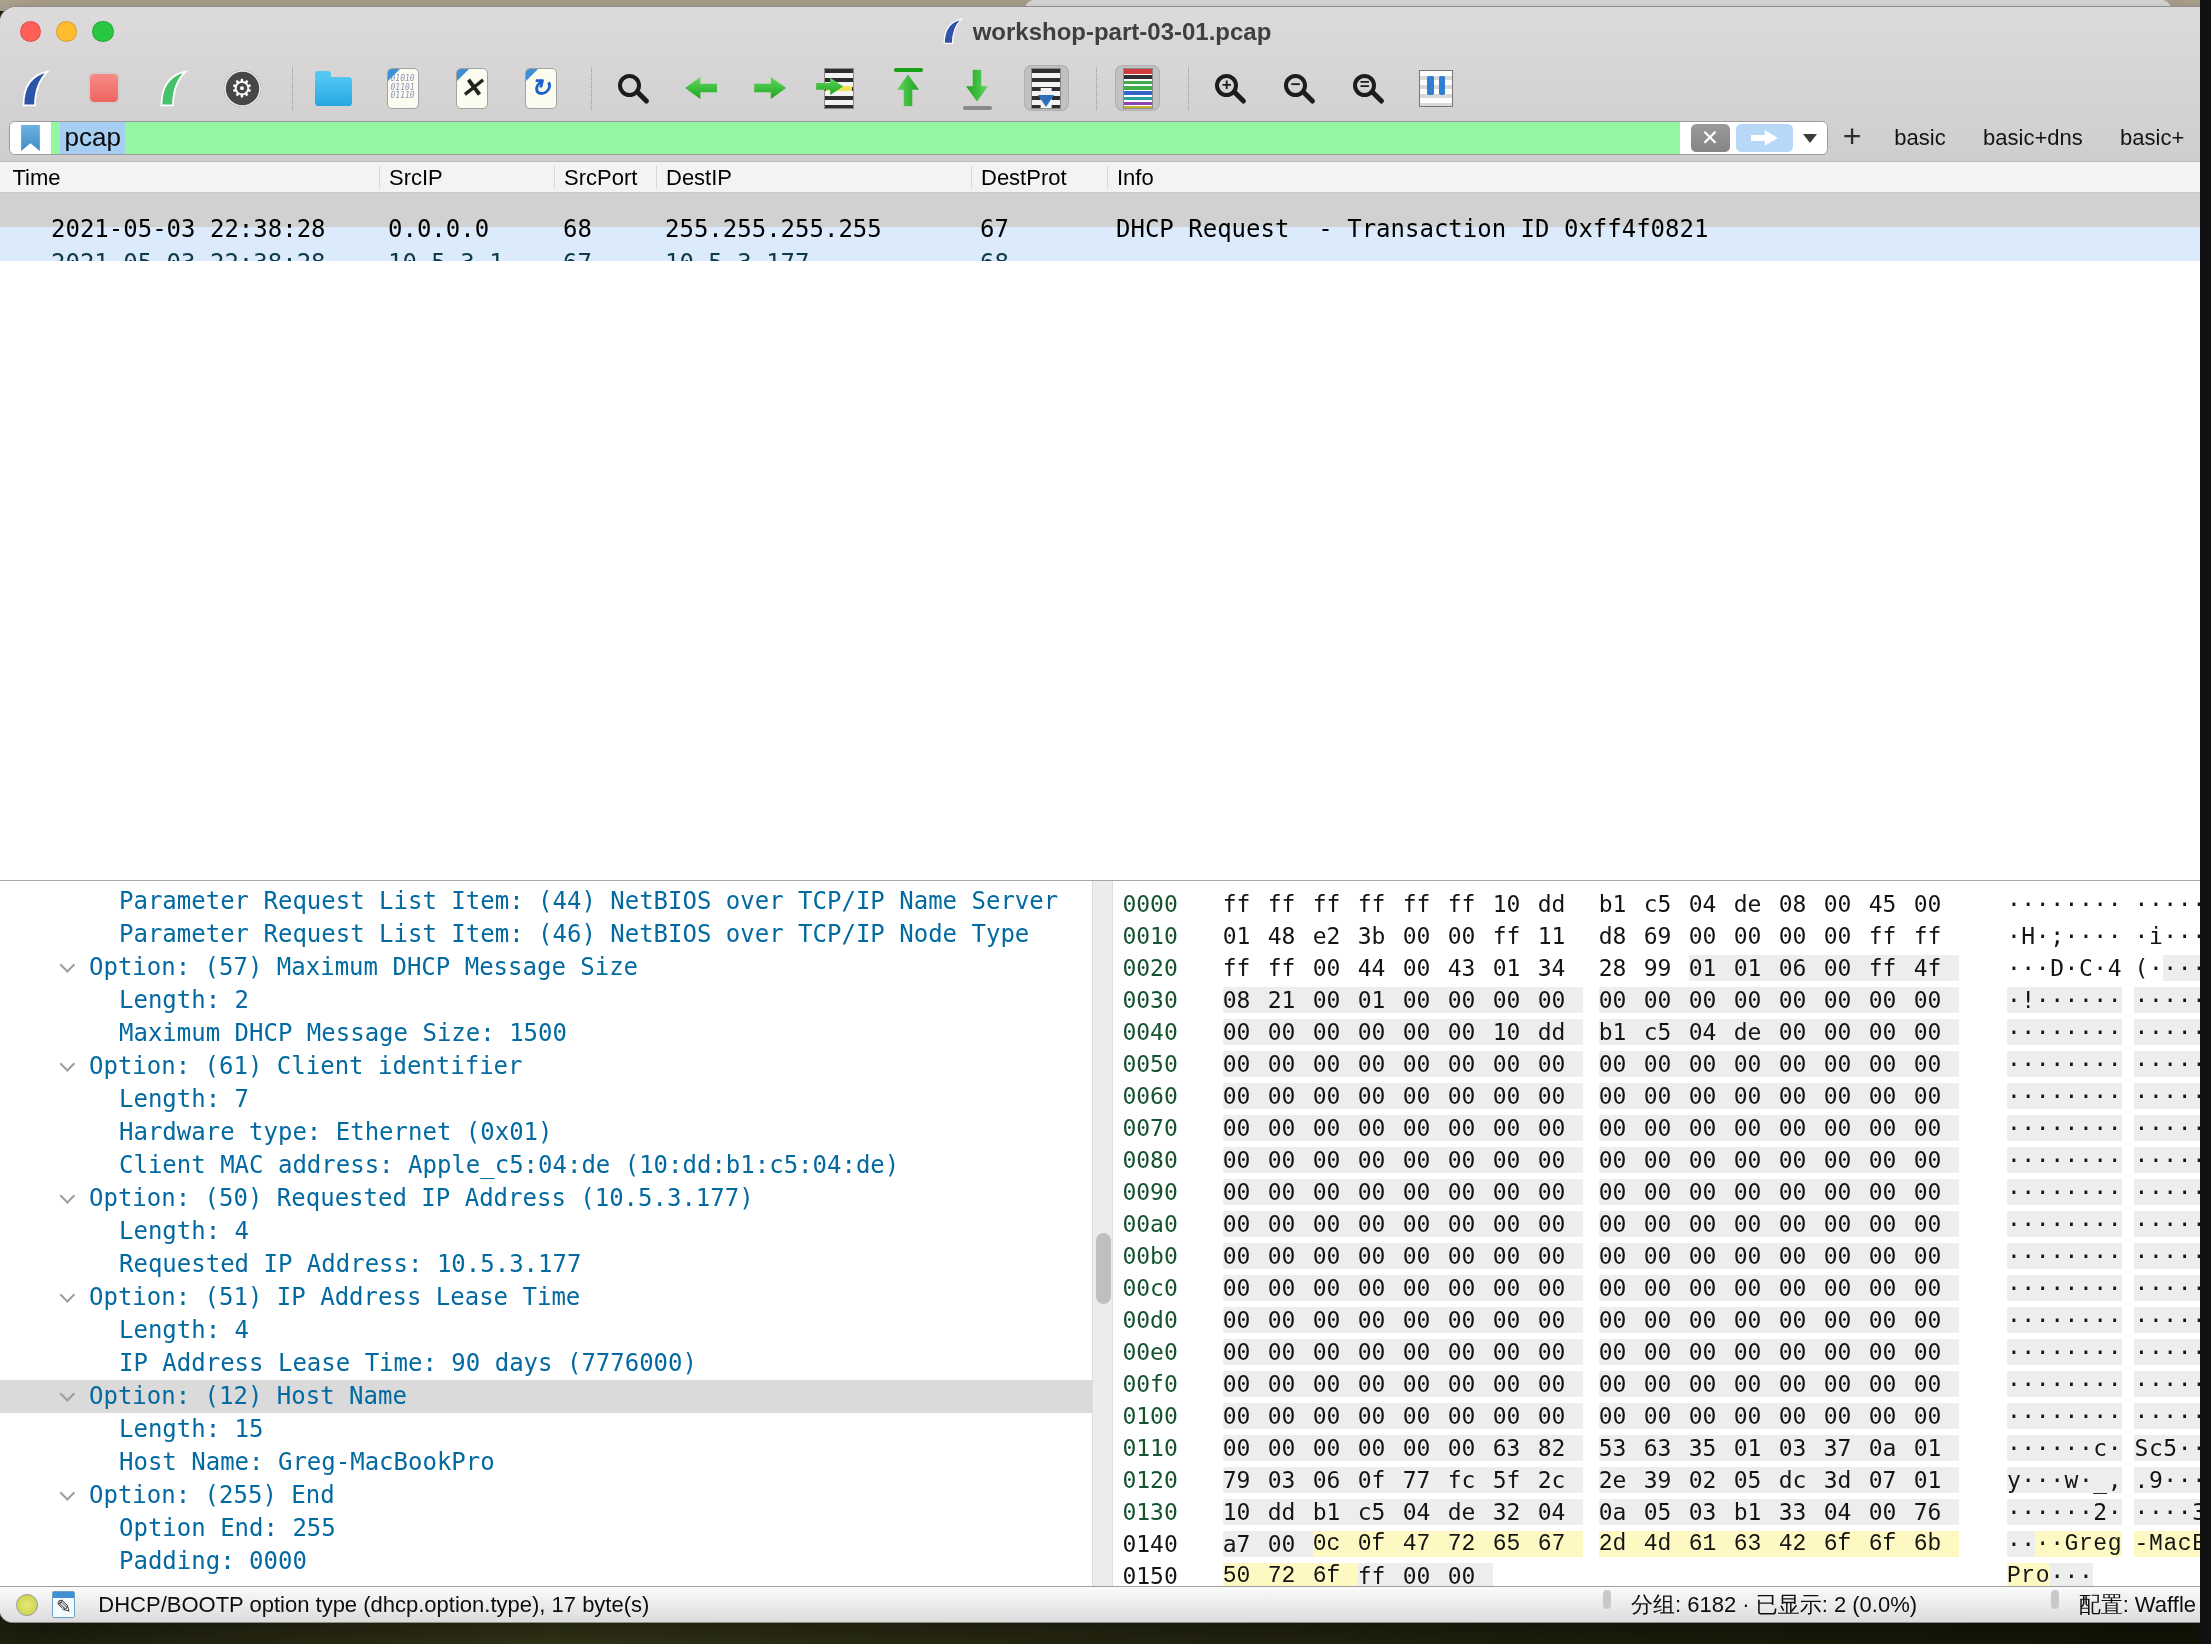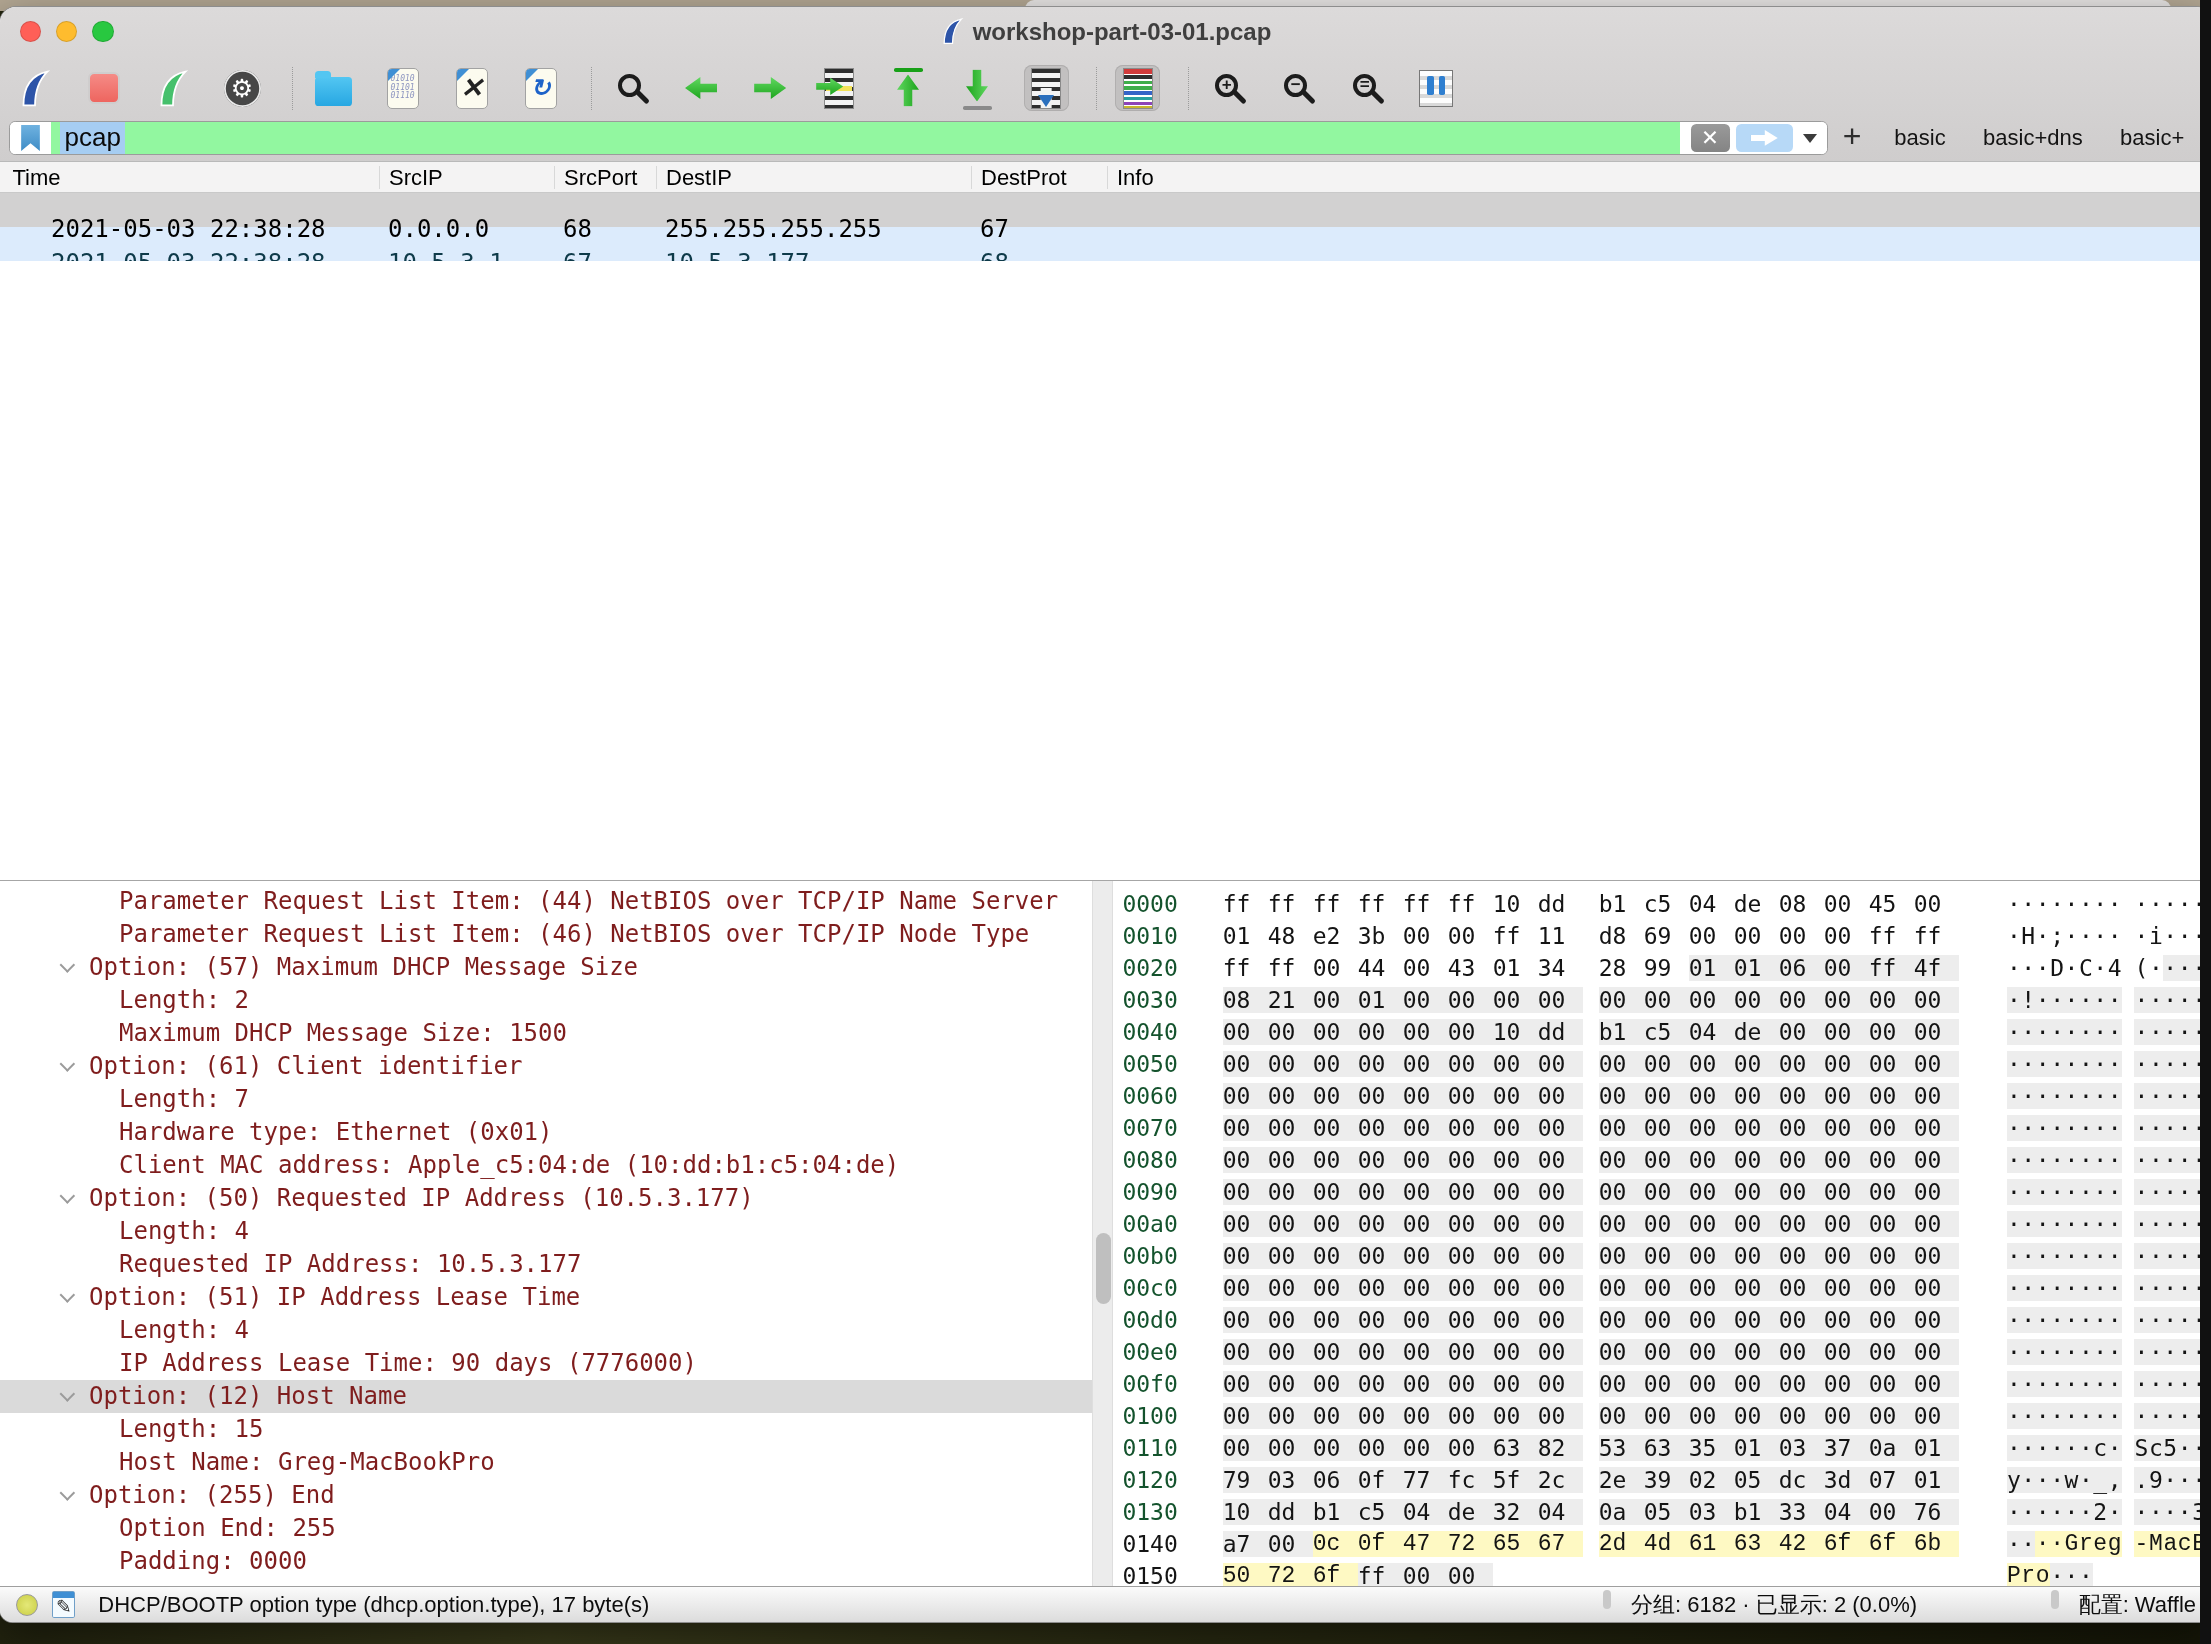--- a/index.html
+++ b/index.html
@@ -109,21 +109,21 @@
   .pkt-row { height:34px; display:grid; grid-template-columns:379px 175px 102px 315px 136px 1fr;
              font-family:"DejaVu Sans Mono",monospace; font-size:24px; white-space:pre; align-items:center; }
   .pkt-row div { padding-left:9px; overflow:hidden;margin-top:36px; }
   .pkt-row div:first-child { padding-left:51px; }
   .pkt-row.state-selected { background:#d2d1d1; color:#000; }
   .pkt-row.state-dhcp { background:#dcebfc; color:#0e3a49; }
   .pkt-empty { flex:1; background:#fff; }
   
   .panes { height:706px; flex:none; display:flex; border-top:0.9px solid #a6a6a6; background:#fff; }
   .details { width:1092px; flex:none; overflow:hidden; padding-top:3.6px;
-             font-family:"DejaVu Sans Mono",monospace; font-size:24px; color:#7f1d1d; }
+             font-family:"DejaVu Sans Mono",monospace; font-size:24px; color:#0369a1; }
   .dline { height:33px; display:flex; align-items:center; white-space:pre; }
   .dline.sel { background:#dadada; }
   .chev-box { width:43px; margin-left:46px; flex:none; display:flex; justify-content:center; align-items:center; }
   .chev { width:10.7px; height:10.7px; border-right:2.7px solid #9b9b9b; border-bottom:2.7px solid #9b9b9b;
           transform:rotate(45deg) translate(-1.8px,-1.8px); }
   .ind2 { padding-left:119px; }
   .vscroll { width:21.4px; flex:none; background:#ececec; border-left:0.9px solid #dedede;
              border-right:0.9px solid #dedede; position:relative; }
   .vthumb { position:absolute; left:2.7px; width:15px; top:352px; height:71px; border-radius:8px; background:#bfbfbf; }
   .hexpane { flex:1; overflow:hidden; padding:7.1px 0 0 9px; position:relative;
@@ -300,21 +300,21 @@
 
     <div class="pkt-header" id="pkt-header">
         <div class="hcell">Time</div>
         <div class="hcell">SrcIP</div>
         <div class="hcell">SrcPort</div>
         <div class="hcell">DestIP</div>
         <div class="hcell">DestProt</div>
         <div class="hcell">Info</div>
       </div>
     <div id="pkt-rows">
-        <div class="pkt-row state-selected"><div>2021-05-03 22:38:28</div><div>0.0.0.0</div><div>68</div><div>255.255.255.255</div><div>67</div></div>
+        <div class="pkt-row state-selected"><div>2021-05-03 22:38:28</div><div>0.0.0.0</div><div>68</div><div>255.255.255.255</div><div>67</div><div>DHCP Request  - Transaction ID 0xff4f0821</div></div>
         <div class="pkt-row state-dhcp"><div>2021-05-03 22:38:28</div><div>10.5.3.1</div><div>67</div><div>10.5.3.177</div><div>68</div></div>
       </div>
     <div class="pkt-empty"></div>
 
     <div class="panes">
       <div class="details" id="details">
           <div class="dline"><span class="ind2">Parameter Request List Item: (44) NetBIOS over TCP/IP Name Server</span></div>
           <div class="dline"><span class="ind2">Parameter Request List Item: (46) NetBIOS over TCP/IP Node Type</span></div>
           <div class="dline"><span class="chev-box"><span class="chev"></span></span><span>Option: (57) Maximum DHCP Message Size</span></div>
           <div class="dline"><span class="ind2">Length: 2</span></div>

